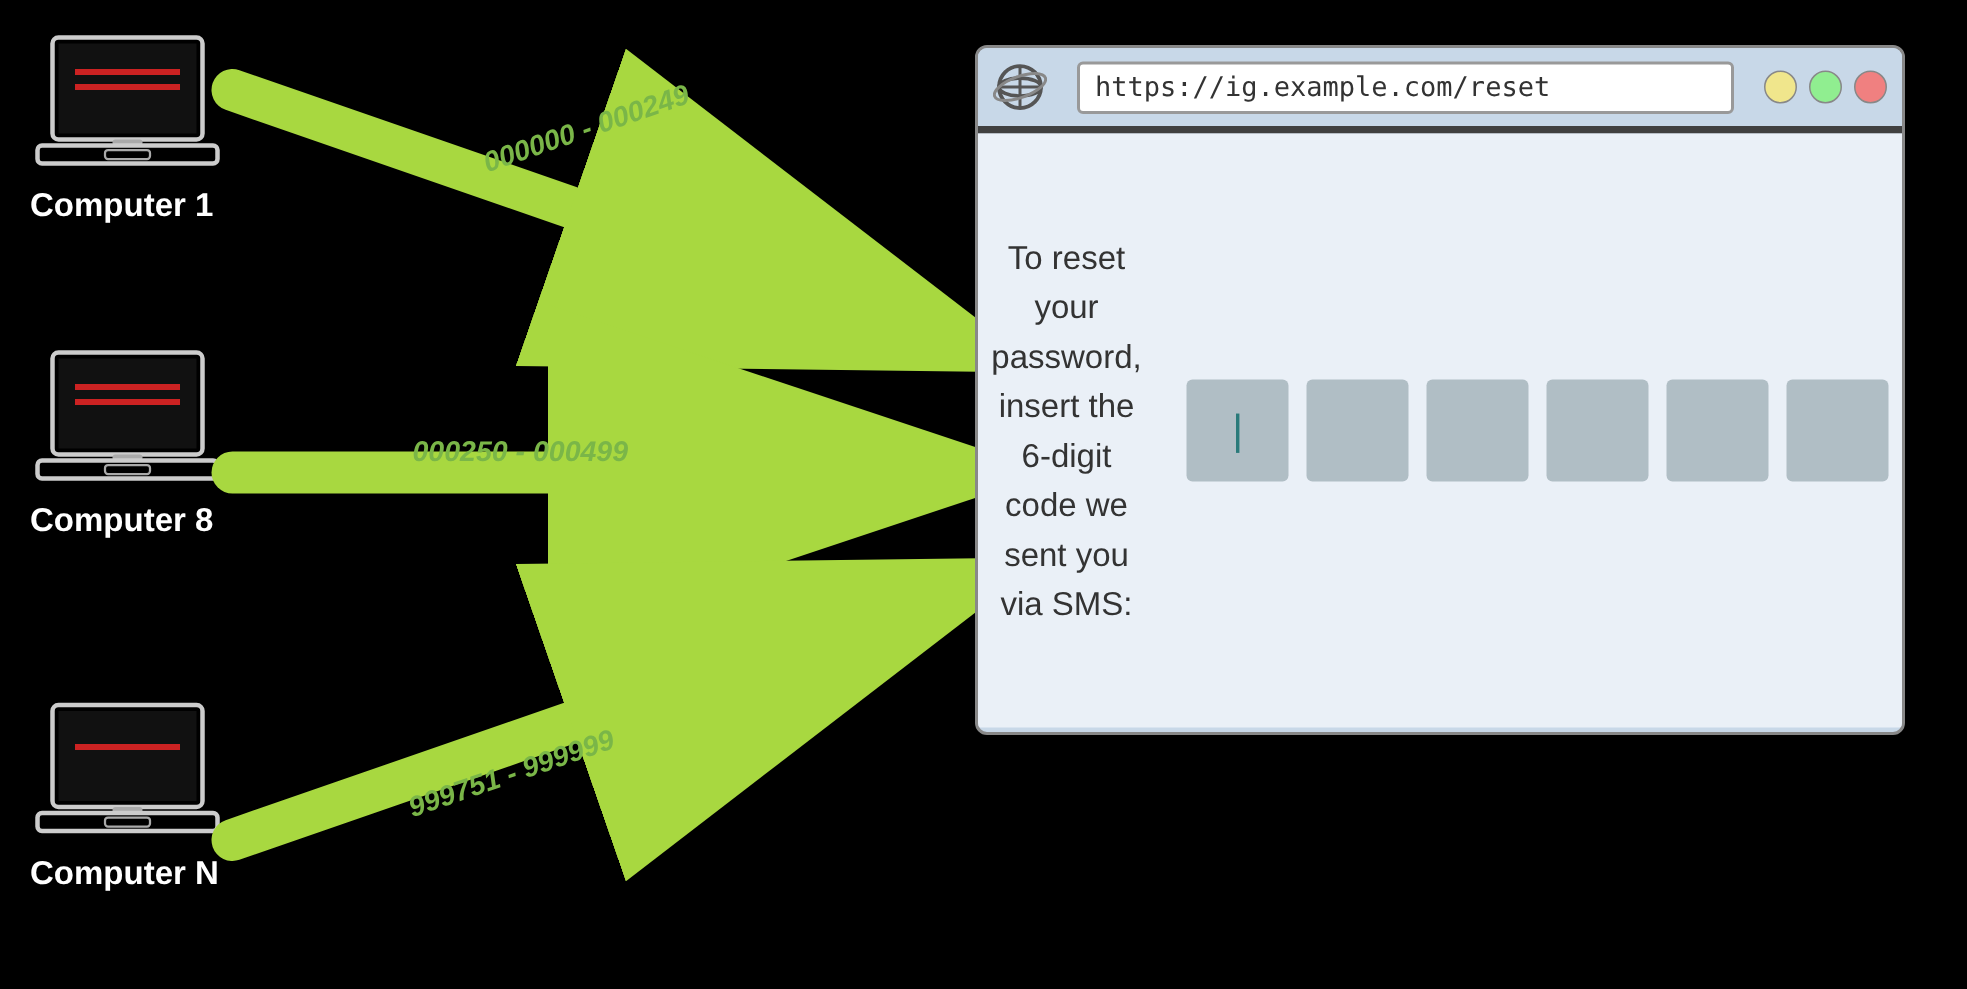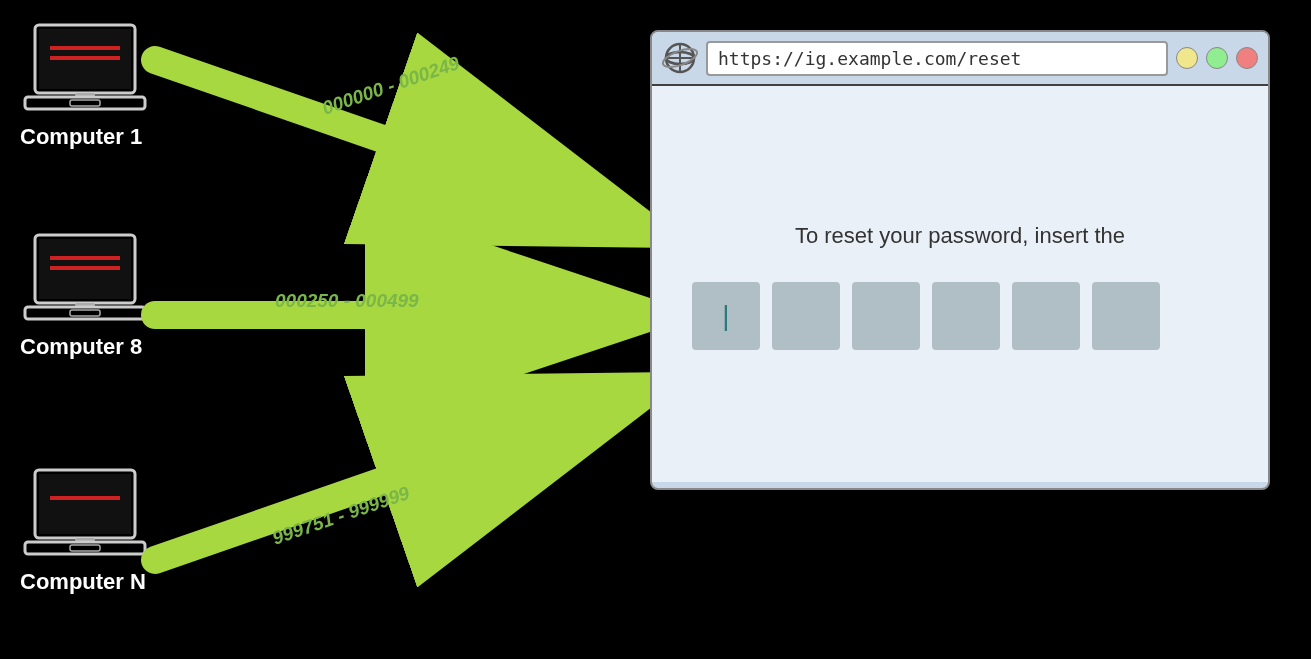--- a/index.html
+++ b/index.html
@@ -50,22 +50,22 @@
       border: 2px solid #888;
       border-radius: 8px;
       overflow: hidden;
     }
 
     .browser-titlebar {
       background: #c8d8e8;
       display: flex;
       align-items: center;
       padding: 8px 10px;
-      gap: 8px;
-      border-bottom: 2px solid #404040;
+      gap: 20px;
+      border-bottom: 5px solid #404040;
     }
 
     .browser-icon {
       width: 36px;
       height: 36px;
       flex-shrink: 0;
     }
 
     .browser-url-bar {
       flex: 1;
@@ -93,21 +93,22 @@
 
     .btn-yellow { background: #f0e68c; }
     .btn-green  { background: #90ee90; }
     .btn-red    { background: #f08080; }
 
     .browser-content {
       background: #eaf0f7;
       padding: 30px 40px;
       height: calc(100% - 60px);
       display: flex;
-      flex-direction: column;
+      flex-direction: row;
+      align-items: center;
       justify-content: center;
       gap: 30px;
     }
 
     .reset-text {
       font-size: 22px;
       color: #333;
       text-align: center;
       line-height: 1.5;
     }
@@ -238,20 +239,21 @@
       <div class="browser-url-bar">https://ig.example.com/reset</div>
       <div class="browser-controls">
         <div class="browser-btn btn-yellow"></div>
         <div class="browser-btn btn-green"></div>
         <div class="browser-btn btn-red"></div>
       </div>
     </div>
     <div class="browser-content">
       <div class="reset-text">
         <span>To reset your password, insert the</span><br>
+        <span>6-digit code we sent you via SMS:</span>
       </div>
       <div class="code-boxes">
         <div class="code-box cursor"></div>
         <div class="code-box"></div>
         <div class="code-box"></div>
         <div class="code-box"></div>
         <div class="code-box"></div>
         <div class="code-box"></div>
       </div>
     </div>

